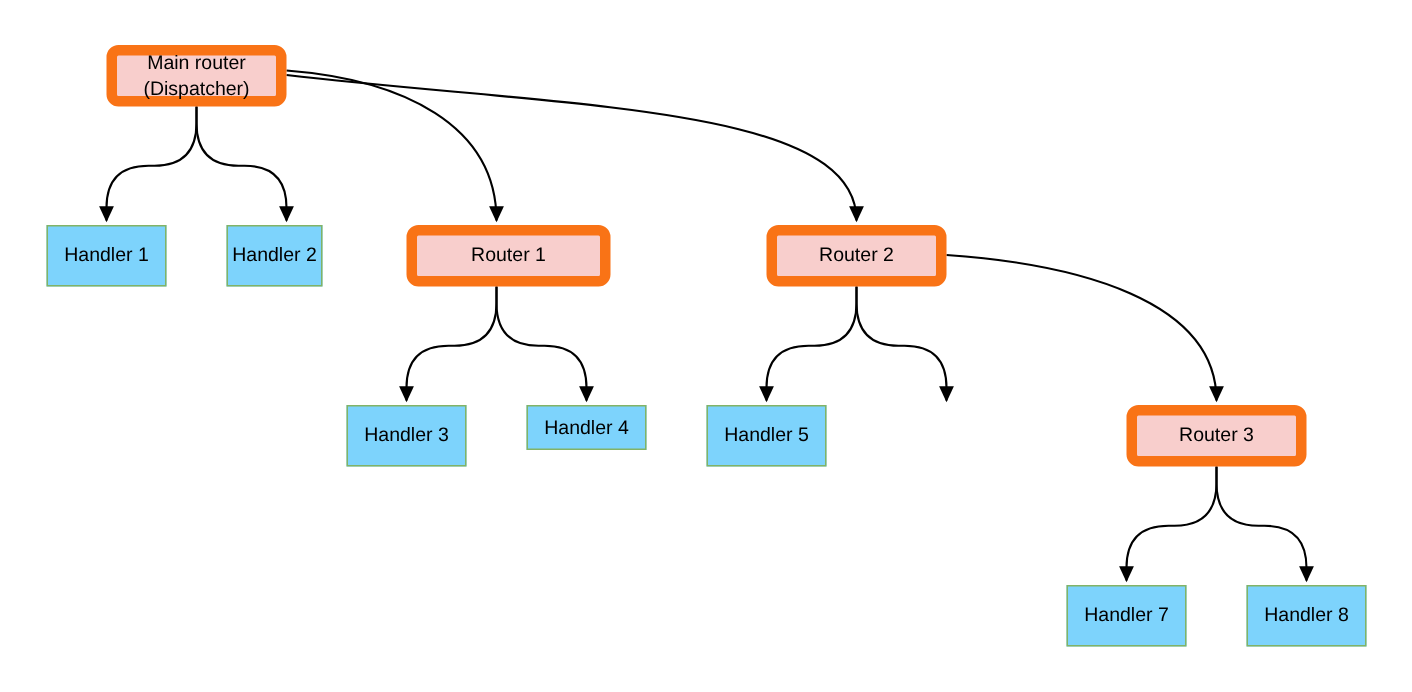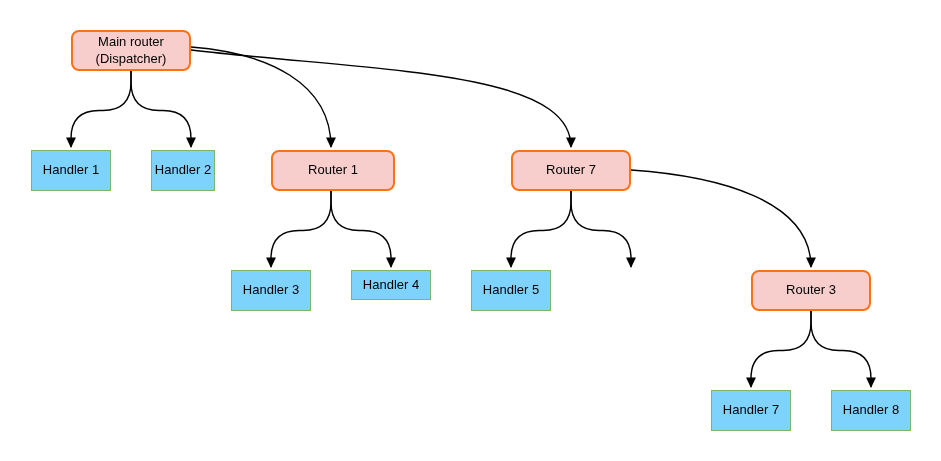--- a/index.html
+++ b/index.html
@@ -36,21 +36,21 @@
     text-align: center;
     font-size: 13px;
     color: #000000;
     line-height: 1.25;
   }
   .node .lbl {
     white-space: pre-line;
   }
   .node.router {
     background: #f8cecc;
-    border: 2px solid #f97316;
+    border: 7px solid #f97316;
     border-radius: 8px;
   }
   .node.handler {
     background: #7dd3fc;
     border: 1px solid #82b366;
     border-radius: 0;
   }
 </style>
 </head>
 <body>
@@ -83,26 +83,26 @@
   </div>
 
   <div class="node handler" style="left:31px;  top:150px; width:80px;  height:41px;">
     <span class="lbl">Handler 1</span>
   </div>
 
   <div class="node handler" style="left:151px; top:150px; width:64px;  height:41px;">
     <span class="lbl">Handler 2</span>
   </div>
 
-  <div class="node router" style="left:271px; top:150px; width:124px; height:41px;">
+  <div class="node router" style="left:271px; top:150px; width:136px; height:41px;">
     <span class="lbl">Router 1</span>
   </div>
 
   <div class="node router" style="left:511px; top:150px; width:120px; height:41px;">
-    <span class="lbl">Router 7</span>
+    <span class="lbl">Router 2</span>
   </div>
 
   <div class="node handler" style="left:231px; top:270px; width:80px;  height:41px;">
     <span class="lbl">Handler 3</span>
   </div>
 
   <div class="node handler" style="left:351px; top:270px; width:80px;  height:30px;">
     <span class="lbl">Handler 4</span>
   </div>
 

